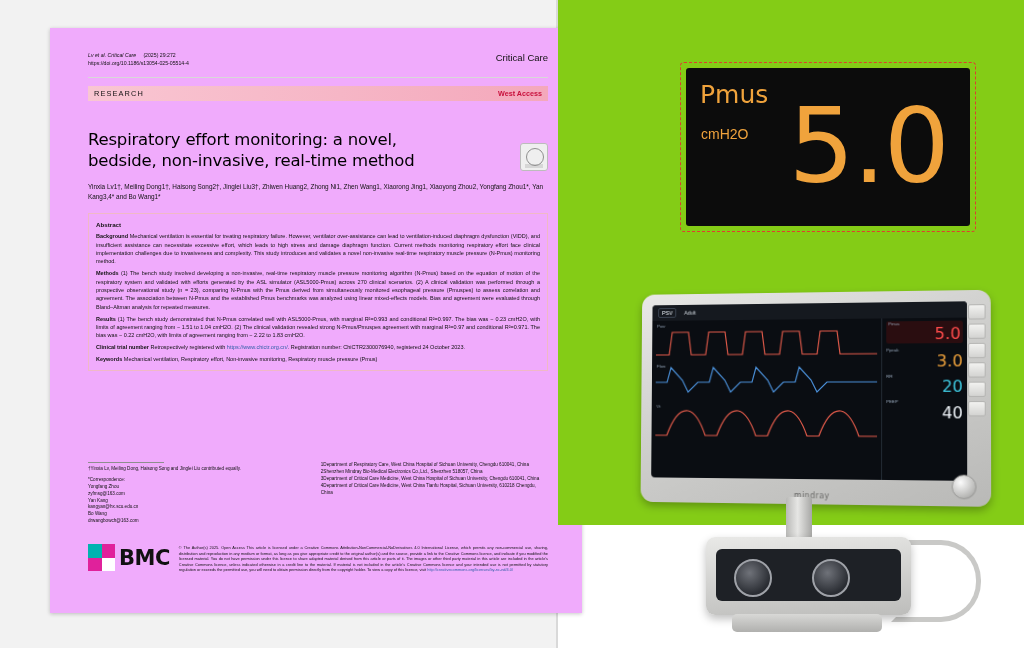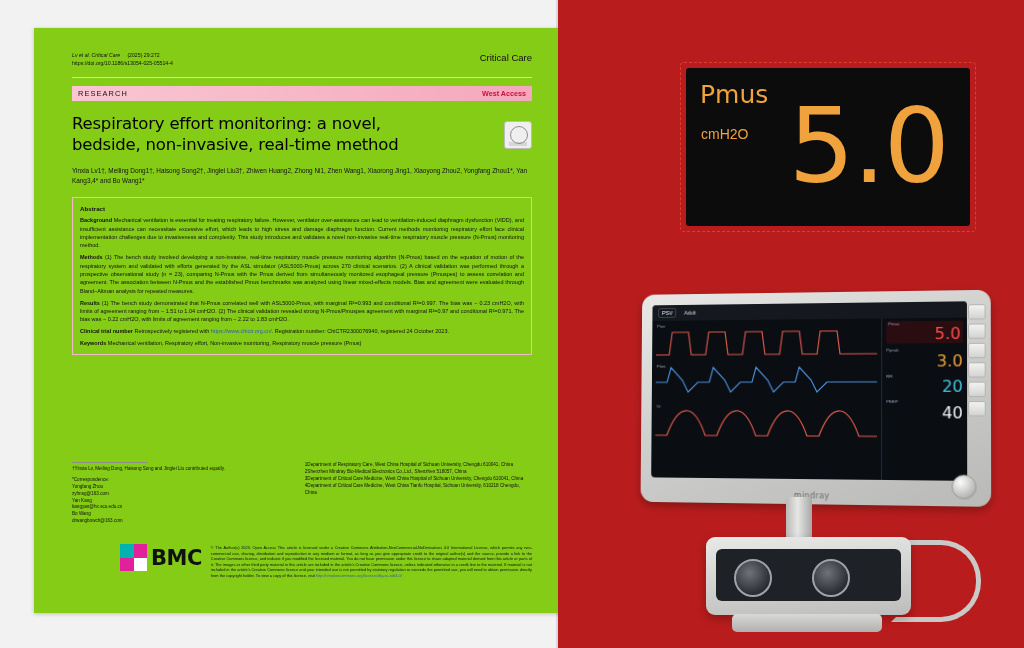--- a/index.html
+++ b/index.html
@@ -21,25 +21,25 @@
   }
   
   .left-pane {
     width: 556px;
     height: 648px;
     background: #f2f2f2;
     position: relative;
   }
   .page {
     position: absolute;
-    left: 34px;
+    left: 50px;
     top: 28px;
     width: 532px;
     height: 585px;
-    background: #84cc16;
+    background: #f0abfc;
     box-shadow: 0 1px 4px rgba(0,0,0,0.22);
   }
   .page-inner {
     position: absolute;
     left: 38px;
     top: 24px;
     right: 34px;
     bottom: 18px;
   }
   .runhead {
@@ -83,22 +83,22 @@
     color: #111;
   }
   .ribbon .openaccess {
     font-size: 7.2px;
     font-weight: bold;
     color: #c8103c;
   }
   .title-row {
     display: flex;
     justify-content: space-between;
-    align-items: center;
-    margin-top: 12px;
+    align-items: flex-end;
+    margin-top: 28px;
   }
   h1.title {
     font-family: "DejaVu Sans", sans-serif;
     font-size: 16.5px;
     line-height: 1.28;
     font-weight: 400;
     margin: 0;
     color: #000;
     max-width: 350px;
     letter-spacing: -0.2px;
@@ -176,21 +176,20 @@
     margin-bottom: 3px;
   }
   .bmc-row {
     position: absolute;
     left: 0;
     right: 0;
     top: 492px;
     display: flex;
     gap: 9px;
     align-items: flex-start;
-    margin-left: 48px;
   }
   .bmc-logo {
     display: flex;
     align-items: center;
     gap: 4px;
     flex: none;
   }
   .bmc-mark {
     width: 27px;
     height: 27px;
@@ -220,22 +219,22 @@
   }
   
   .divider {
     width: 2px;
     background: #d9d9d9;
     height: 648px;
   }
   
   .right-pane {
     flex: 1;
-    height: 648px;
-    background: #b91c1c;
+    height: 525px;
+    background: #84cc16;
     position: relative;
   }
   
   .callout {
     position: absolute;
     left: 122px;
     top: 62px;
     width: 296px;
     height: 170px;
     border: 1.6px dashed #e03c31;

